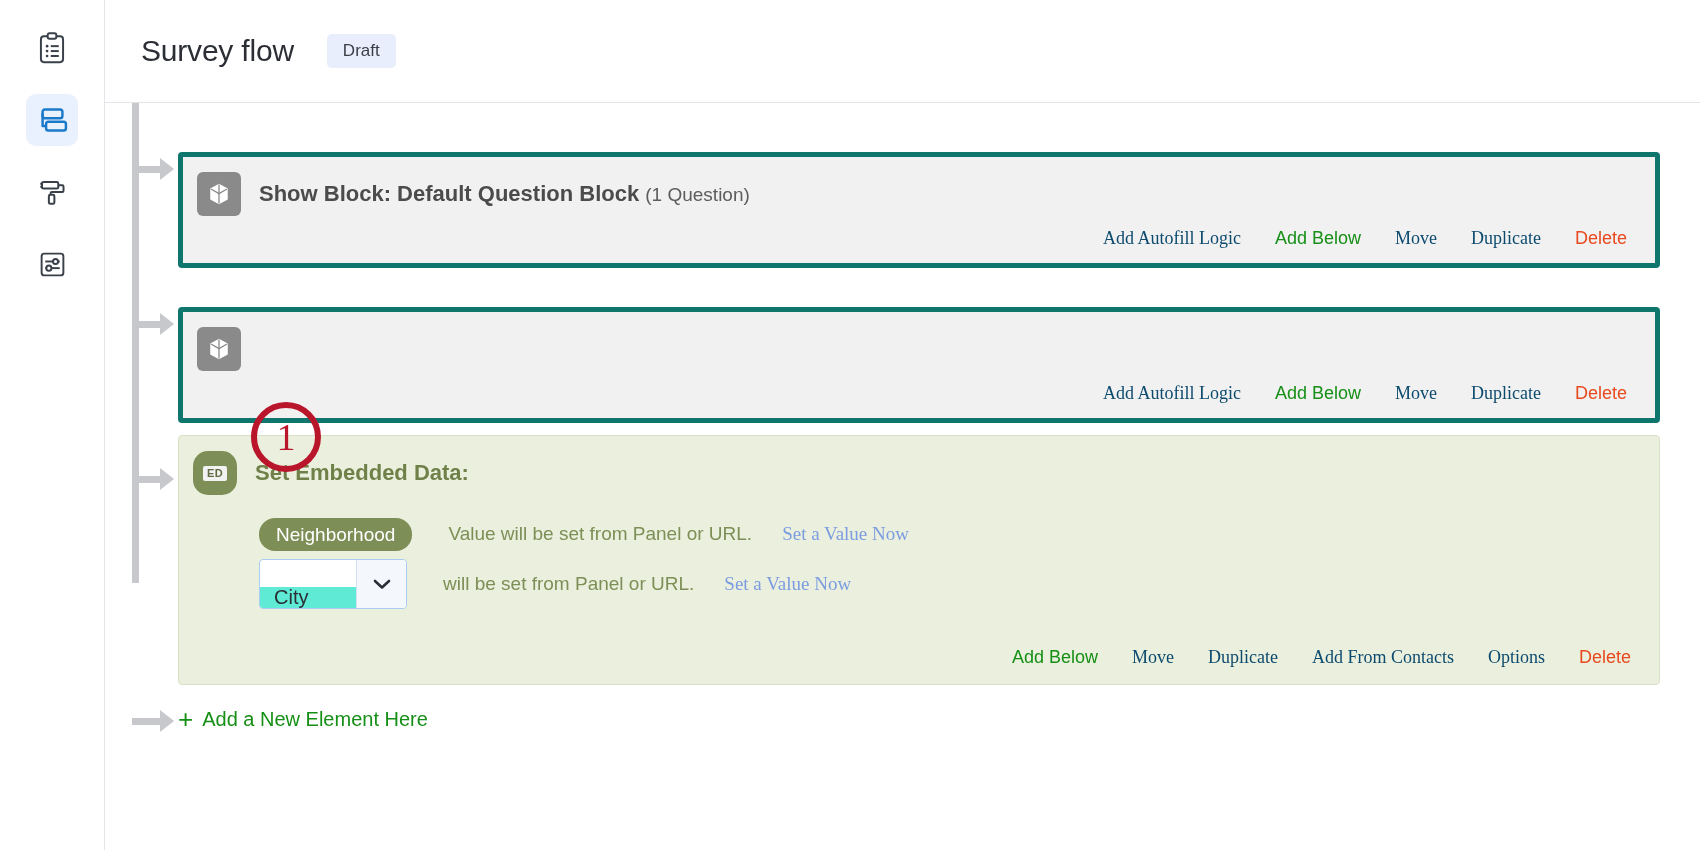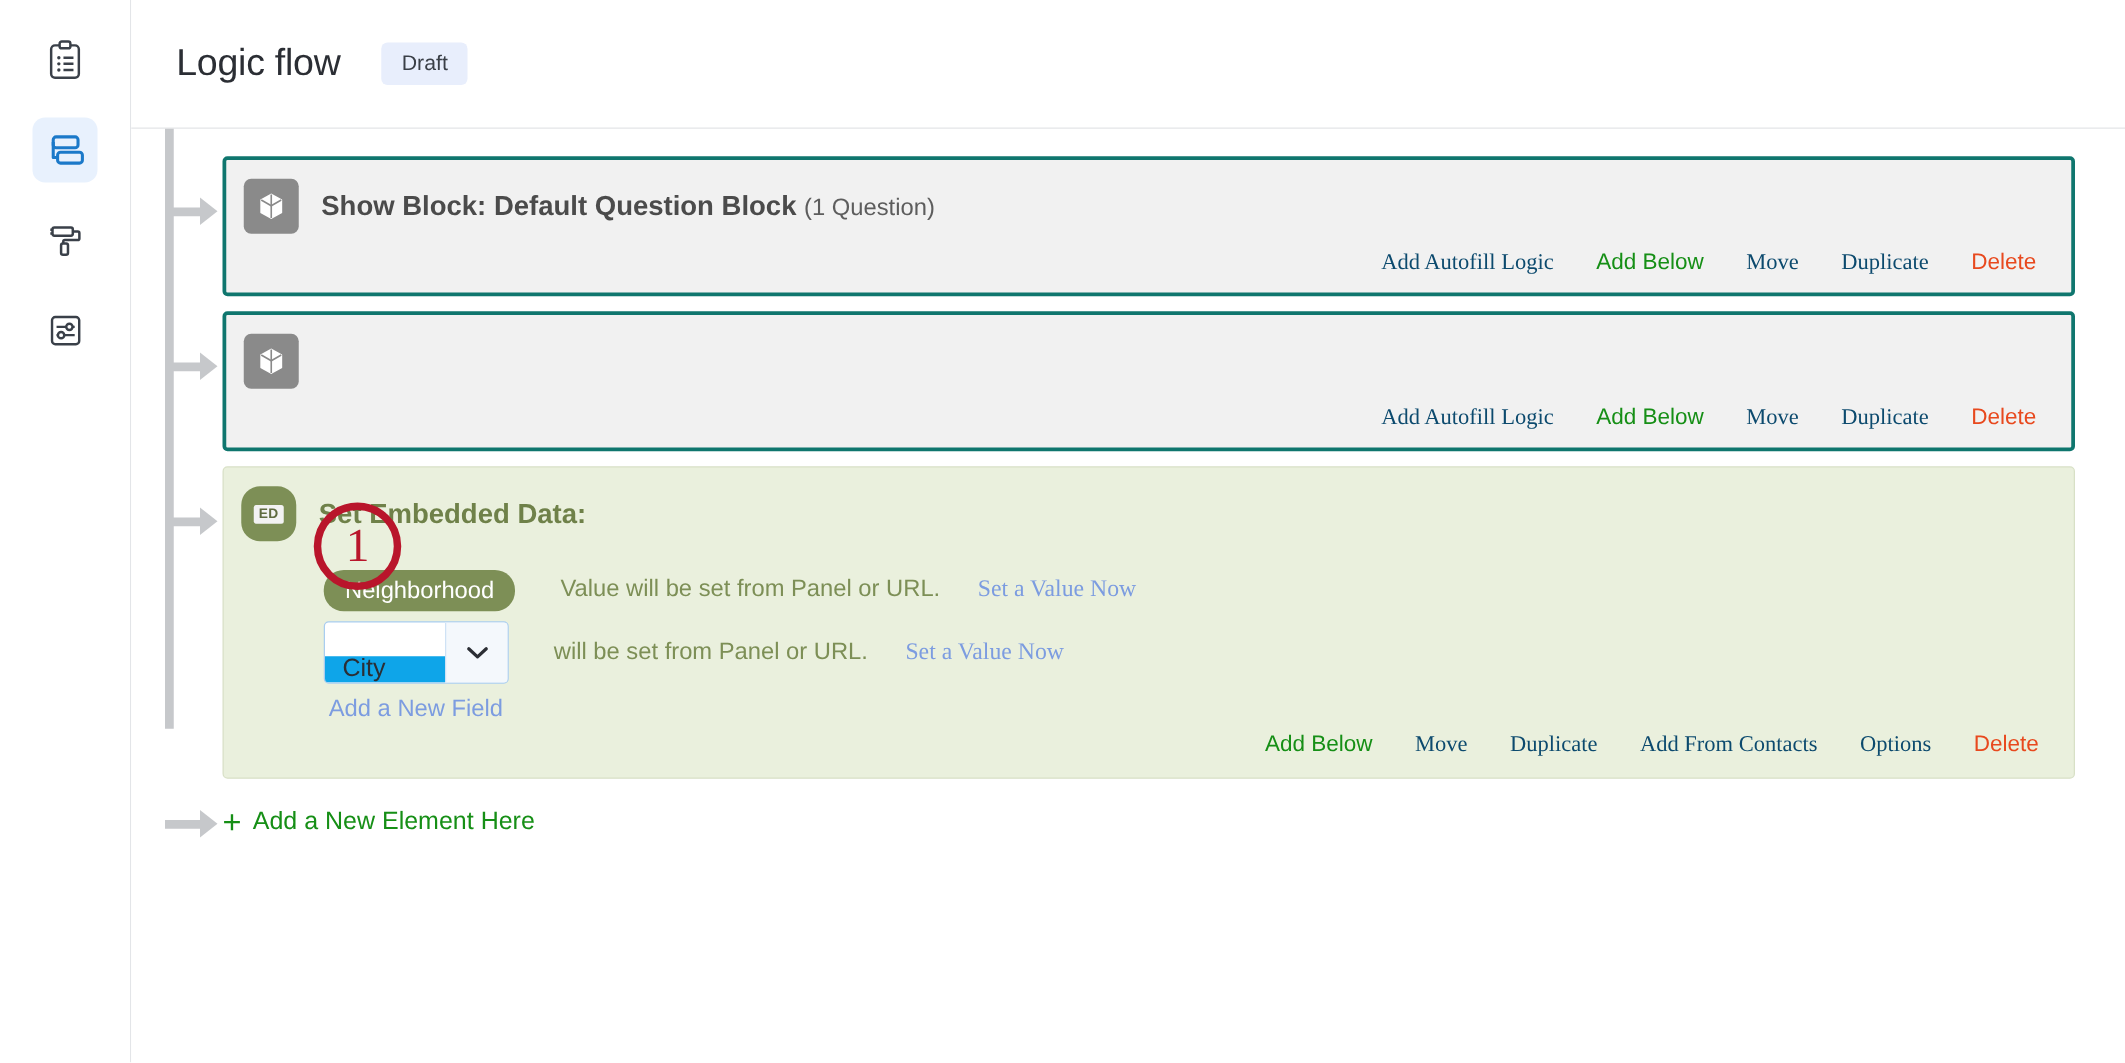--- a/index.html
+++ b/index.html
@@ -88,22 +88,23 @@
 
   .card {
     flex: 1 1 auto;
     margin-right: 40px;
     margin-bottom: 12px;
     border-radius: 4px;
     position: relative;
   }
   .card.block {
     background: #f1f1f1;
-    border: 3px solid #0f766e;
+    border: 5px solid #0f766e;
     min-height: 85px;
+    margin-top: 27px;
   }
   .card.embedded {
     background: #eaf0dd;
     border: 1px solid #d8e0c6;
     min-height: 250px;
   }
 
   .card-head { display: flex; align-items: center; padding: 15px 0 0 14px; }
   .icon-tile {
     width: 44px; height: 44px; border-radius: 6px;
@@ -156,21 +157,21 @@
     height: 50px; width: 148px;
     border: 1px solid #a9cdf0;
     border-radius: 4px;
     background: #ffffff;
     overflow: hidden;
   }
   .ed-select .val {
     flex: 1 1 auto; display: flex; align-items: center;
     padding-left: 14px;
     font-size: 20px; color: #2b2e34;
-    background: #0ea5e9;
+    background: #5eead4;
     margin-top: 27px;
   }
   .ed-select .caret {
     width: 50px; flex: 0 0 50px;
     background: #f4f8fc;
     border-left: 1px solid #cfe2f5;
     display: flex; align-items: center; justify-content: center;
   }
   .ed-addfield { color: #7c9ce0; font-size: 19px; margin-left: 4px; cursor: pointer; }
 
@@ -257,21 +258,21 @@
           <circle cx="9" cy="15" r="2.1" fill="#fff"></circle>
         </svg>
       </span>
     </div>
 
   </div>
 
   <div class="main">
 
     <div class="page-header">
-      <div class="page-title">Logic flow</div>
+      <div class="page-title">Survey flow</div>
       <div class="status-badge">Draft</div>
     </div>
 
     <div class="flow">
       <div class="trunk"></div>
 
       <div class="rows">
 
         <div class="flow-row">
           <div class="connector">
@@ -354,23 +355,20 @@
                   <span class="caret">
                     <svg width="22" height="14" viewBox="0 0 22 14" fill="none" stroke="#2b2e34" stroke-width="2.6" stroke-linecap="round" stroke-linejoin="round">
                       <path d="M4 4 L11 10.5 L18 4"></path>
                     </svg>
                   </span>
                 </span>
                 <span class="ed-note" style="">will be set from Panel or URL.</span>
                 <span class="ed-setnow">Set a Value Now</span>
               </div>
 
-              <div class="ed-row" style="height:34px;">
-                <span class="ed-addfield">Add a New Field</span>
-              </div>
 
             </div>
 
             <div class="ed-actions">
               <span class="link green">Add Below</span>
               <span class="link blue">Move</span>
               <span class="link blue">Duplicate</span>
               <span class="link blue">Add From Contacts</span>
               <span class="link blue">Options</span>
               <span class="link red">Delete</span>

